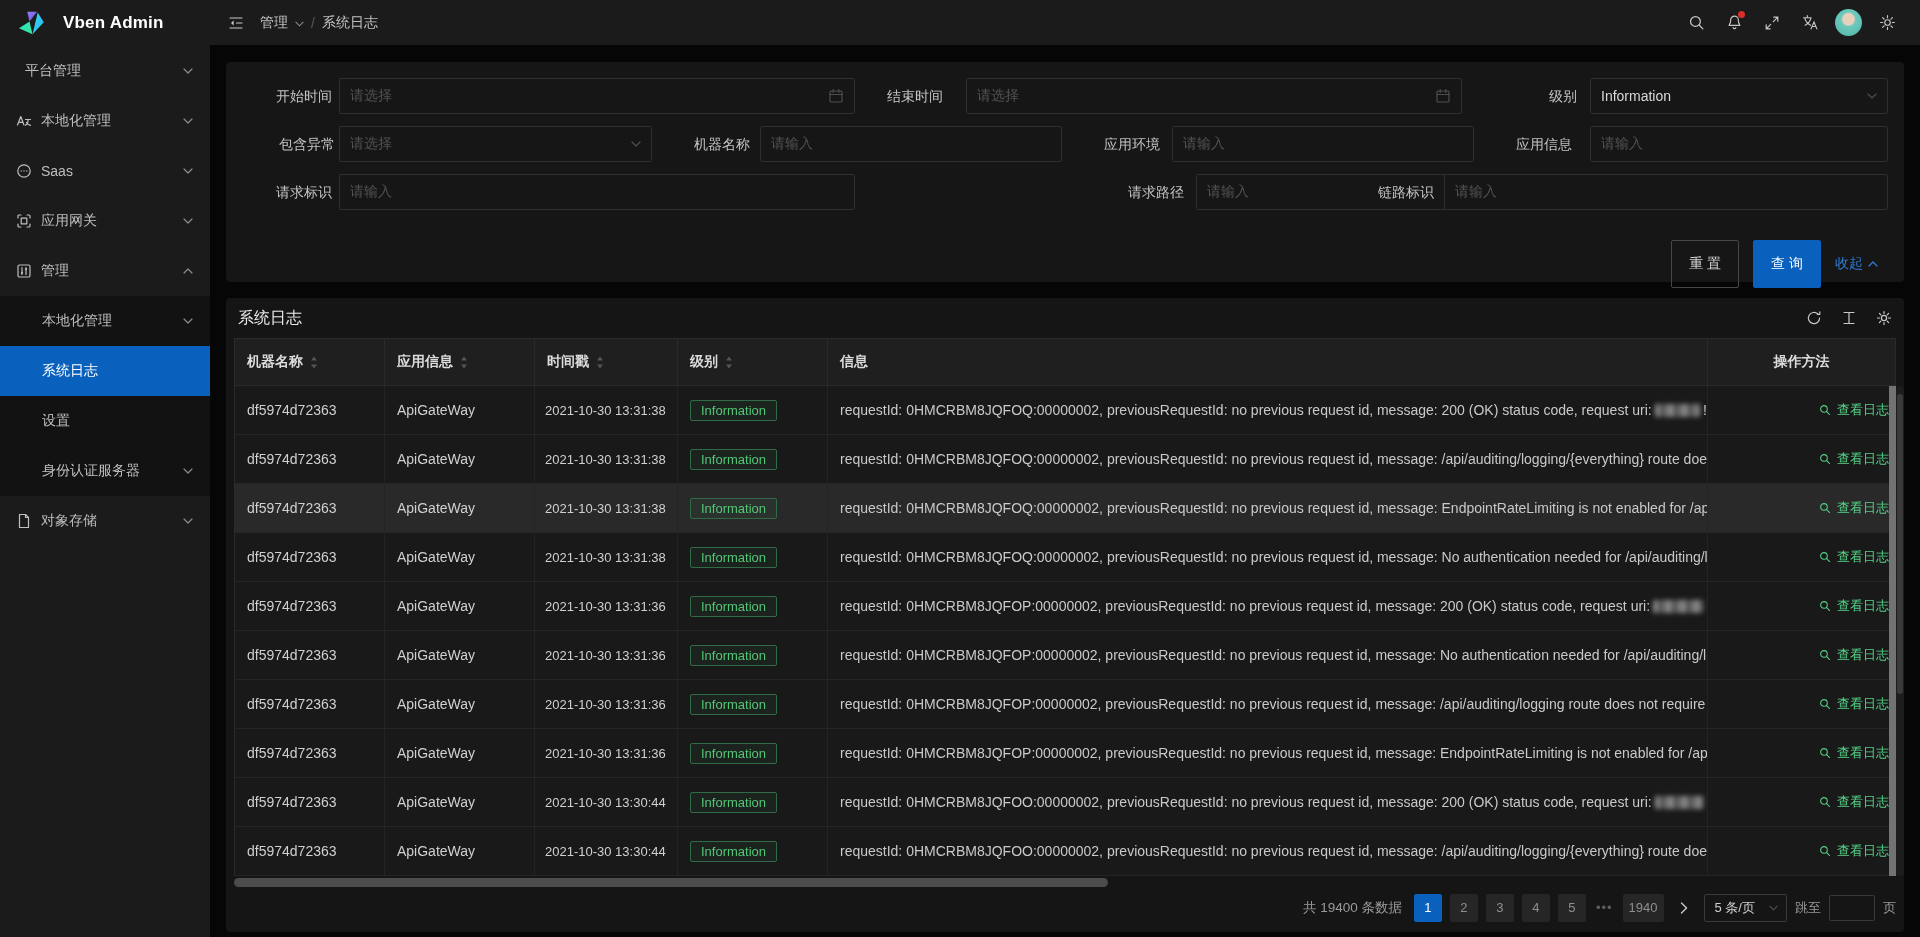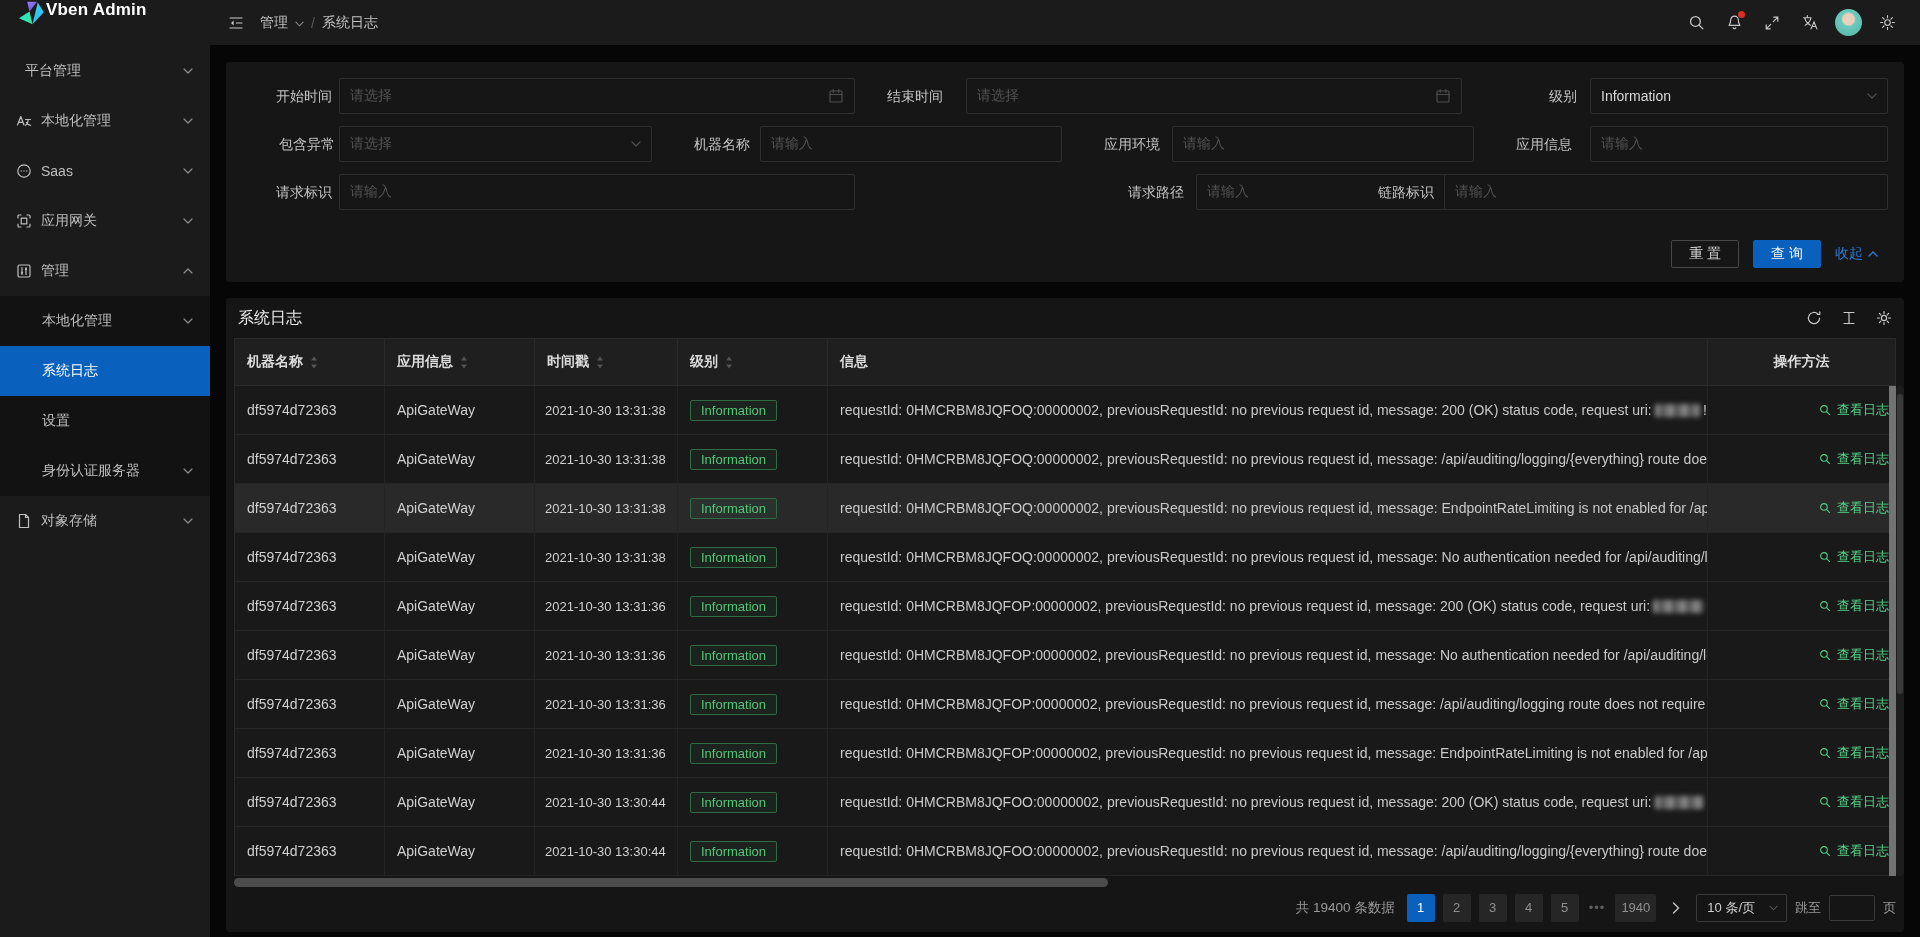--- a/index.html
+++ b/index.html
@@ -2,21 +2,21 @@
 <html><head>
 <meta charset="utf-8">
 <style>
   * { margin:0; padding:0; box-sizing:border-box; }
   html,body { width:1920px; height:937px; overflow:hidden; background:#060606;
     font-family:"Liberation Sans","DejaVu Sans",sans-serif; }
   .app { position:relative; width:1920px; height:937px; }
 
   
   .sidebar { position:absolute; left:0; top:0; width:210px; height:100%; background:#1b1b1b; z-index:5; }
-  .logo { height:46px; display:flex; gap:0; padding-left:16px; cursor:pointer; }
+  .logo { height:46px; display:flex; align-items:center; gap:17px; padding-left:16px; cursor:pointer; }
   .logo-title { color:#fff; font-size:17px; font-weight:bold; letter-spacing:.2px; }
   .m-item { height:50px; display:flex; align-items:center; padding-left:16px; color:#bfbfbf; font-size:14px; cursor:pointer; }
   .m-item .m-icon { width:16px; height:16px; margin-right:9px; display:flex; color:#bfbfbf; }
   .m-item.no-icon { padding-left:25px; }
   .m-item .m-chev { margin-left:auto; margin-right:17px; color:#8b8b8b; display:flex; }
   .submenu { background:#121212; }
   .m-item.sub { padding-left:42px; }
   .m-item.active { background:#0960bd; color:#fff; }
 
   
@@ -38,21 +38,21 @@
   .filter-card { position:relative; margin:17px 16px 16px 16px; height:220px; }
   .f-label { position:absolute; width:80px; height:36px; line-height:36px; text-align:right;
     color:#c3c3c3; font-size:14px; white-space:nowrap; }
   .f-box { position:absolute; height:36px; border:1px solid #2f2f2f; border-radius:2px; background:#161616;
     display:flex; align-items:center; padding:0 10px; cursor:text; }
   .f-box.sel { cursor:pointer; }
   .f-ph { color:#525252; font-size:14px; }
   .f-val { color:#d8d8d8; font-size:14px; }
   .f-icon { margin-left:auto; color:#4e4e4e; display:flex; }
   .filter-actions { position:absolute; right:26px; top:178px; display:flex; align-items:center; gap:14px; }
-  .btn { height:28px; padding:0 17px; border-radius:2px; font-size:14px; display:flex; align-items:center; cursor:pointer; }
+  .btn { height:48px; padding:0 17px; border-radius:2px; font-size:14px; display:flex; align-items:center; cursor:pointer; }
   .btn.ghost { border:1px solid #474747; color:#d4d4d4; background:transparent; }
   .btn.primary { background:#0960bd; border:1px solid #0960bd; color:#fff; }
   .collapse-link { color:#2f7bd6; font-size:14px; display:flex; align-items:center; gap:5px; cursor:pointer; }
 
   
   .table-card { position:relative; margin:0 16px; height:634px; background:#151515; }
   .card-title-row { height:40px; display:flex; align-items:center; padding:0 12px; }
   .card-title { color:#eaeaea; font-size:16px; font-weight:500; }
   .tbl-tools { margin-left:auto; display:flex; align-items:center; gap:19px; color:#c9c9c9; }
   .tool { display:flex; cursor:pointer; }
@@ -672,21 +672,21 @@
               <span class="pg">5</span>
               <span class="pg dots">•••</span>
               <span class="pg">1940</span>
             </span>
           <span class="pg-next">
             <svg viewBox="0 0 8 12" width="8" height="12">
                 <path d="M1.5 1l5 5-5 5" fill="none" stroke="currentColor" stroke-width="1.4" stroke-linecap="round"></path>
               </svg>
           </span>
           <span class="pg-size">
-            <span>10 条/页</span>
+            <span>5 条/页</span>
             <span class="f-icon">
               <svg viewBox="0 0 10 6" width="9" height="6">
                   <path d="M1 1l4 4 4-4" fill="none" stroke="currentColor" stroke-width="1.2" stroke-linecap="round"></path>
                 </svg>
             </span>
           </span>
           <span>跳至</span>
           <input class="pg-jump-input" style="">
           <span>页</span>
         </div>

